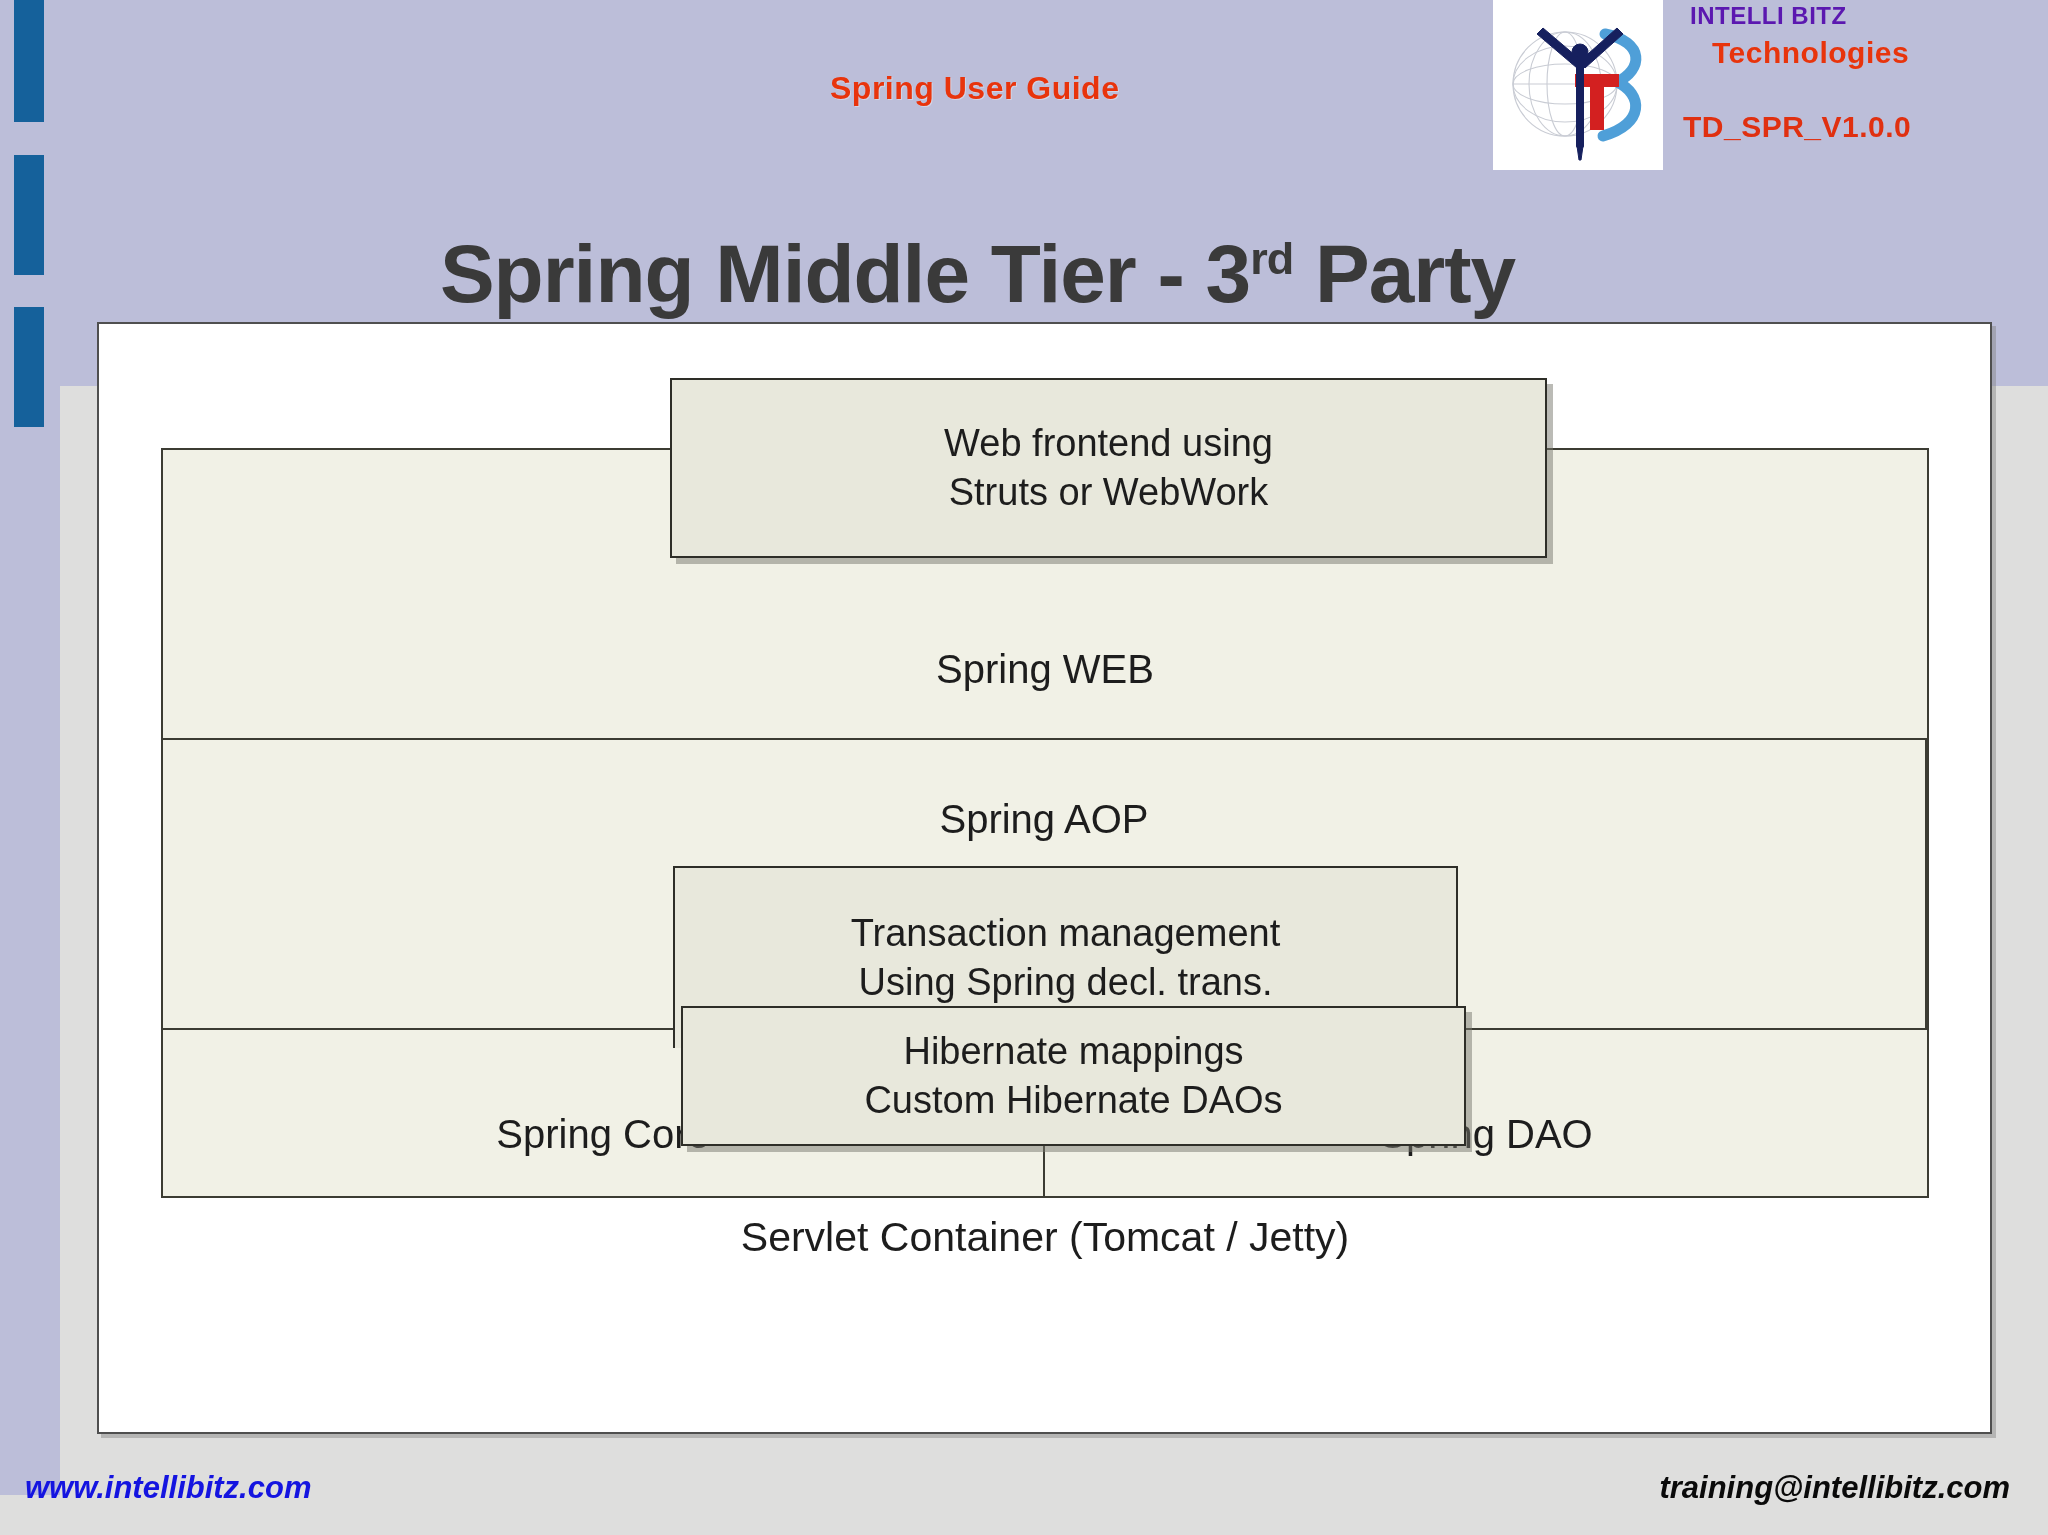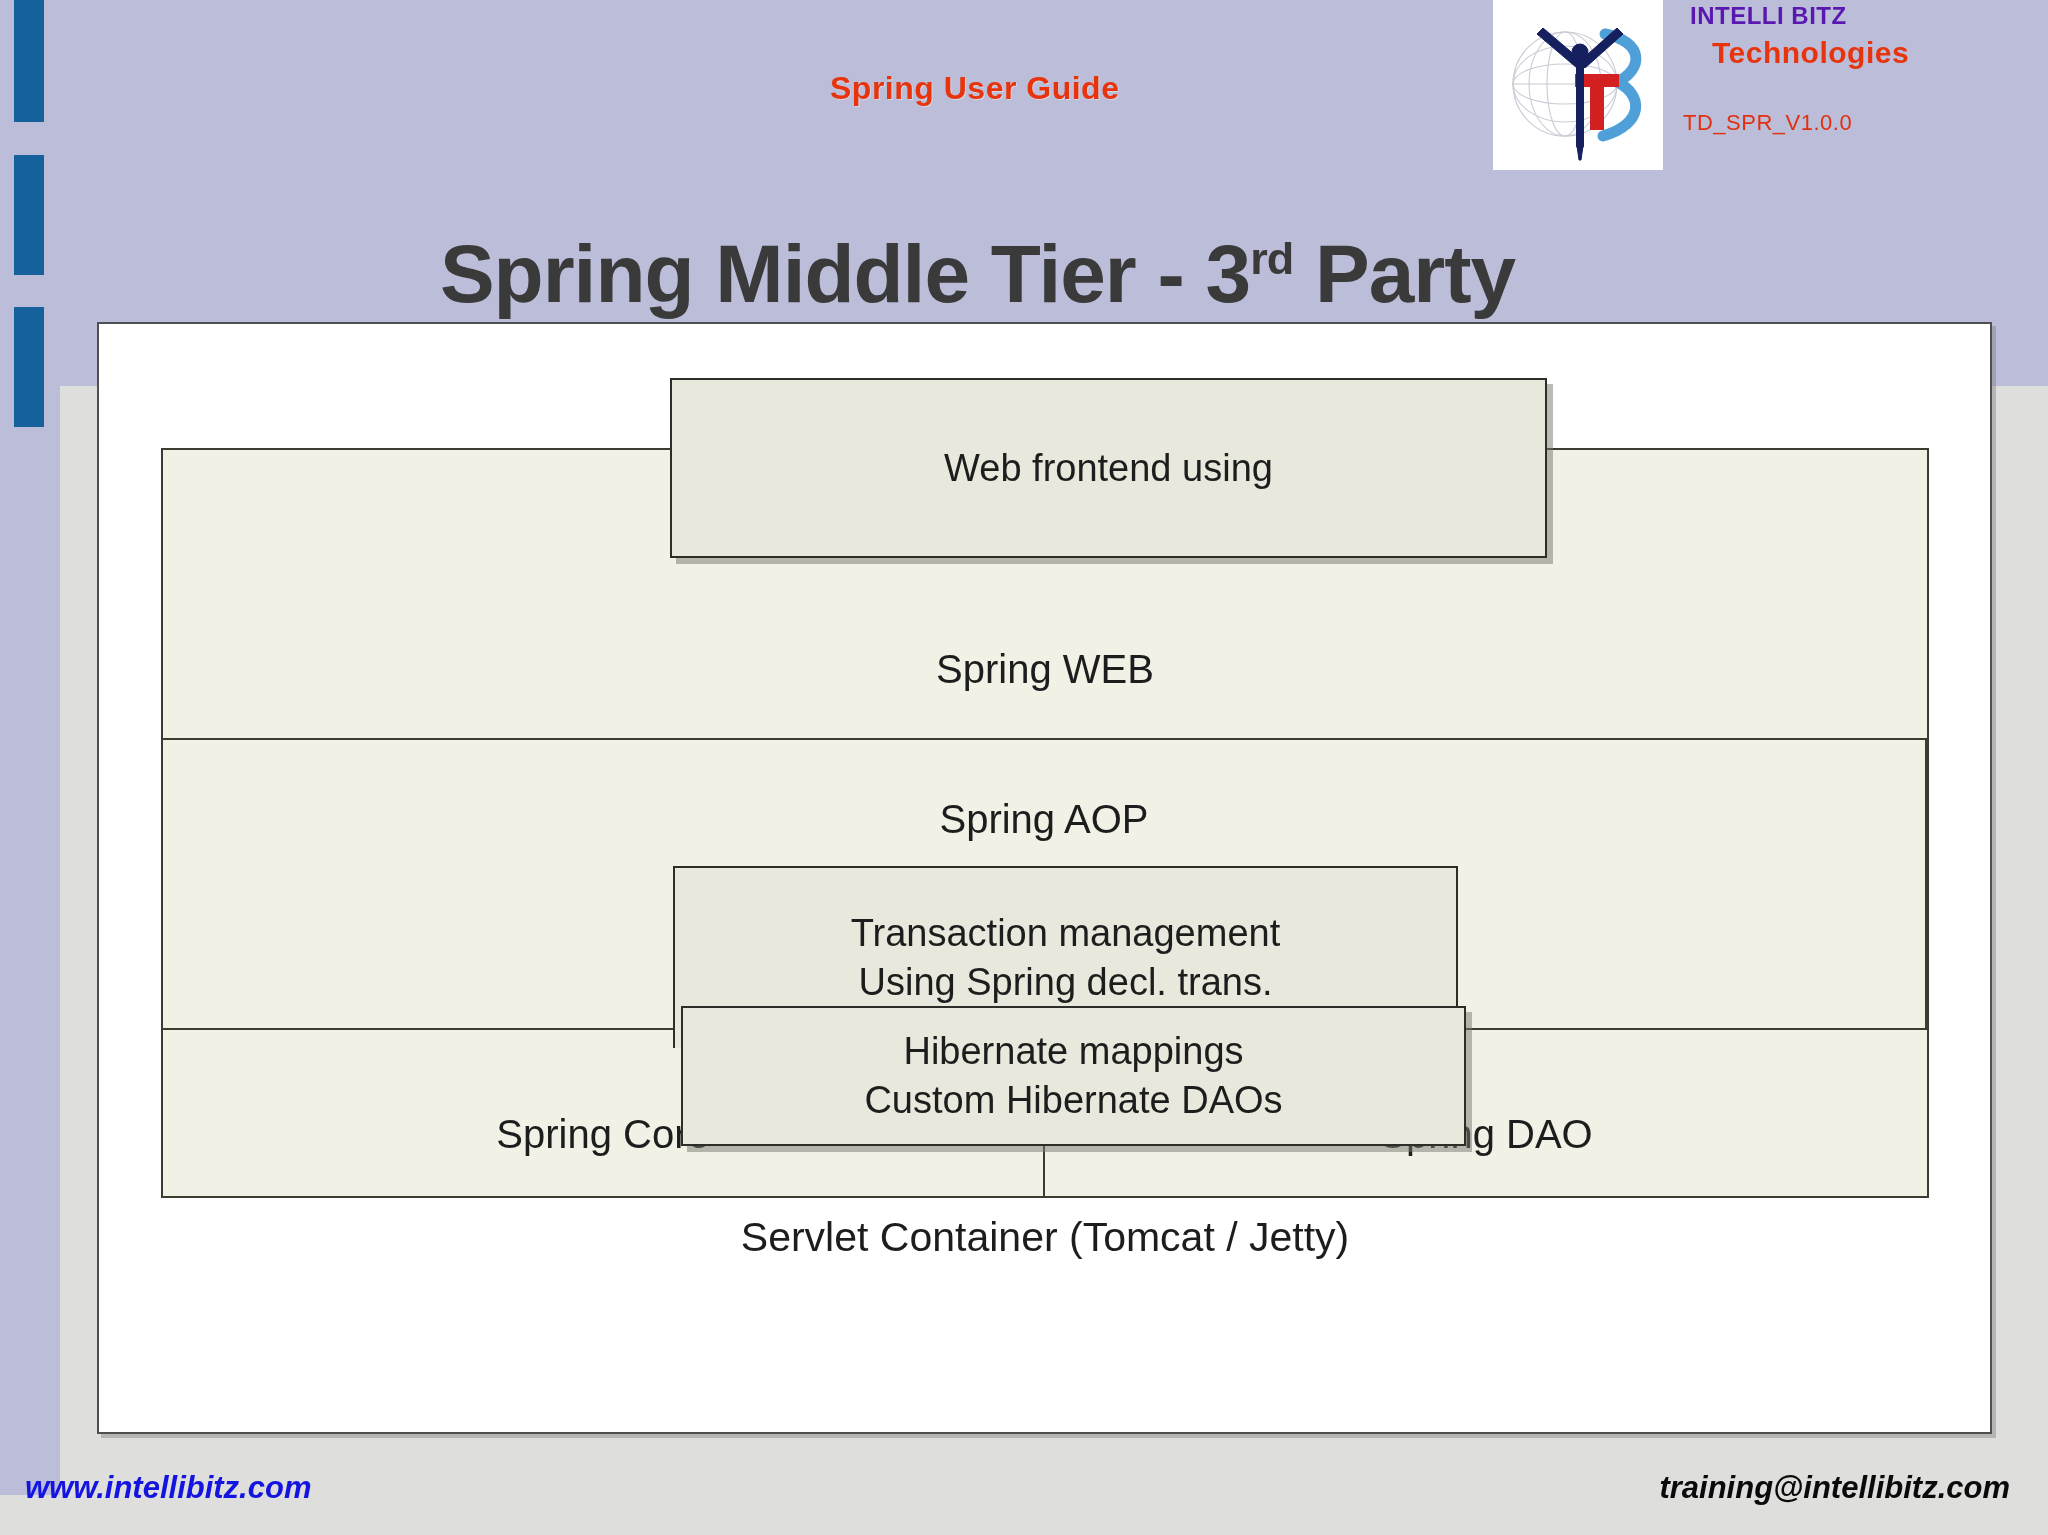--- a/index.html
+++ b/index.html
@@ -46,21 +46,21 @@
     font-size:24px;font-weight:bold;color:#5b18b0;
     letter-spacing:.5px;white-space:nowrap;
   }
   #brand-line2{
     position:absolute;left:1712px;top:36px;
     font-size:30px;font-weight:bold;color:#e8340c;
     letter-spacing:.5px;white-space:nowrap;
   }
   #version-code{
     position:absolute;left:1683px;top:110px;
-    font-size:22px;font-weight:normal;color:#e03010;
+    font-size:30px;font-weight:bold;color:#e03010;
     letter-spacing:.5px;white-space:nowrap;text-align:center;
   }
 
   
   #slide-title{
     position:absolute;left:0;top:172px;width:1955px;
     text-align:center;
     font-size:82px;font-weight:bold;color:#3a3a3a;
     letter-spacing:-1px;white-space:nowrap;
   }
@@ -219,20 +219,21 @@
         <span id="dao-label">Spring DAO</span>
       </div>
     </div>
   </div>
 
   <div id="servlet-caption">Servlet Container (Tomcat / Jetty)</div>
 </div>
 
 <div class="float-box" id="box-frontend">
   <span>Web frontend using</span>
+  <span>Struts or WebWork</span>
 </div>
 
 <div class="float-box" id="box-txn">
   <span>Transaction management</span>
   <span>Using Spring decl. trans.</span>
 </div>
 
 <div class="float-box" id="box-hibernate">
   <span>Hibernate mappings</span>
   <span>Custom Hibernate DAOs</span>

